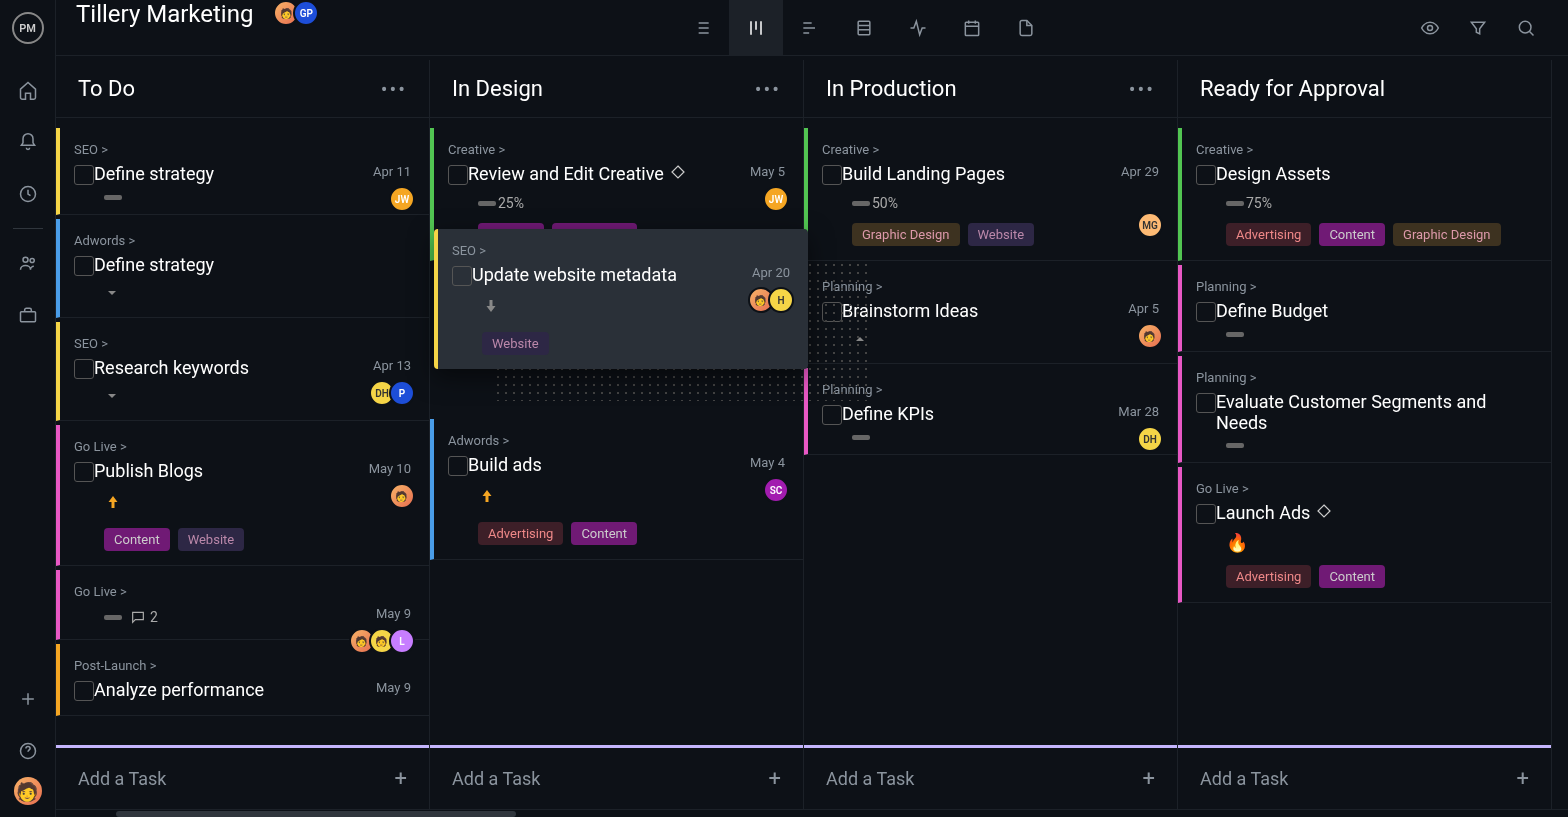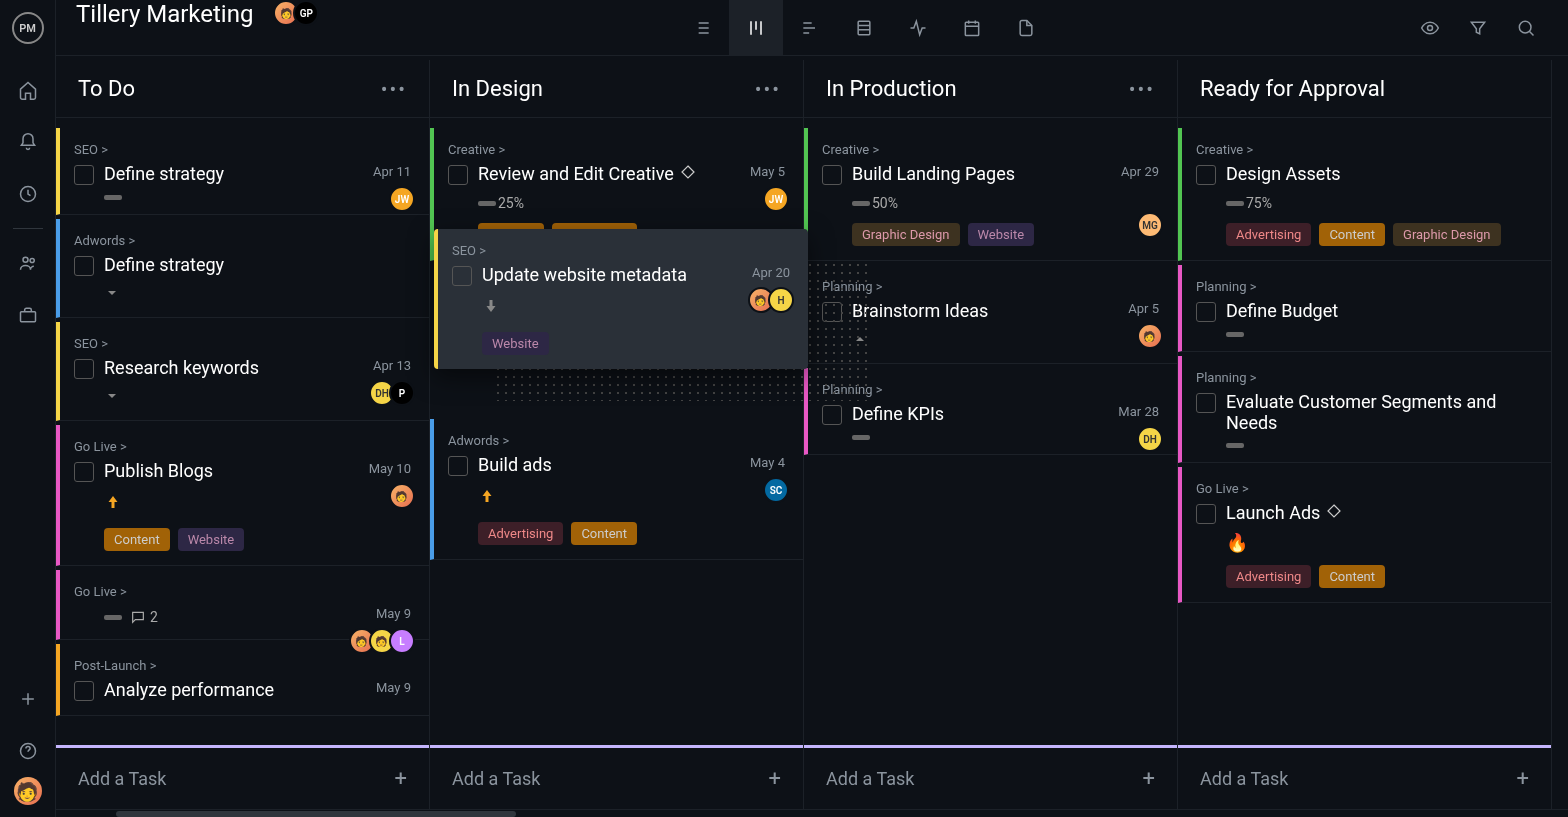--- a/index.html
+++ b/index.html
@@ -74,24 +74,24 @@
 .avatar-group { display: flex; margin-left: 4px; }
 .avatar {
   width: 26px; height: 26px; border-radius: 50%;
   display: flex; align-items: center; justify-content: center;
   font-size: 10px; font-weight: 600;
   border: 2px solid #0d1117;
   margin-left: -6px;
 }
 .avatar:first-child { margin-left: 0; }
 .avatar.a1 { background: linear-gradient(135deg,#f7b267,#e76f51); }
-.avatar.a2 { background: #000000; color: #fff; }
+.avatar.a2 { background: #1d4ed8; color: #fff; }
 .avatar.a3 { background: #f5d547; color: #333; }
 .avatar.a4 { background: #fdba74; color: #333; margin-top: 26px; }
-.avatar.a5 { background: #0369a1; color: #fff; }
+.avatar.a5 { background: #a21caf; color: #fff; }
 .avatar.a6 { background: #c77dff; color: #fff; }
 .avatar.jw { background: #f5a623; color: #fff; }
 
 .topbar-views {
   display: flex;
   margin-left: auto;
   gap: 0;
 }
 .view-btn {
   width: 54px; height: 56px;
@@ -162,21 +162,20 @@
 .card.c-orange { border-left-color: #f5a623; }
 
 .card-category {
   font-size: 13px;
   color: #8b949e;
   margin-bottom: 6px;
 }
 .card-row {
   display: flex;
   align-items: flex-start;
-  gap: 10px;
 }
 .card-check {
   width: 20px; height: 20px;
   border: 1.5px solid #555;
   border-radius: 3px;
   flex-shrink: 0;
   margin-top: 2px;
 }
 .card-title {
   font-size: 18px;
@@ -214,21 +213,21 @@
   display: flex;
   gap: 8px;
   margin-top: 12px;
   margin-left: 30px;
   flex-wrap: wrap;
 }
 .tag {
   padding: 4px 10px;
   border-radius: 4px;
   font-size: 13px;
-  background: #a16207;
+  background: #701a75;
   color: #ccc;
 }
 .tag.red { background: #3d1f28; color: #e88; }
 .tag.purple { background: #2d2745; color: #b8a; }
 .tag.orange { background: #3d3220; color: #d9a; }
 
 .priority-icon {
   width: 18px; height: 18px;
   display: inline-flex;
   margin-left: 30px;

